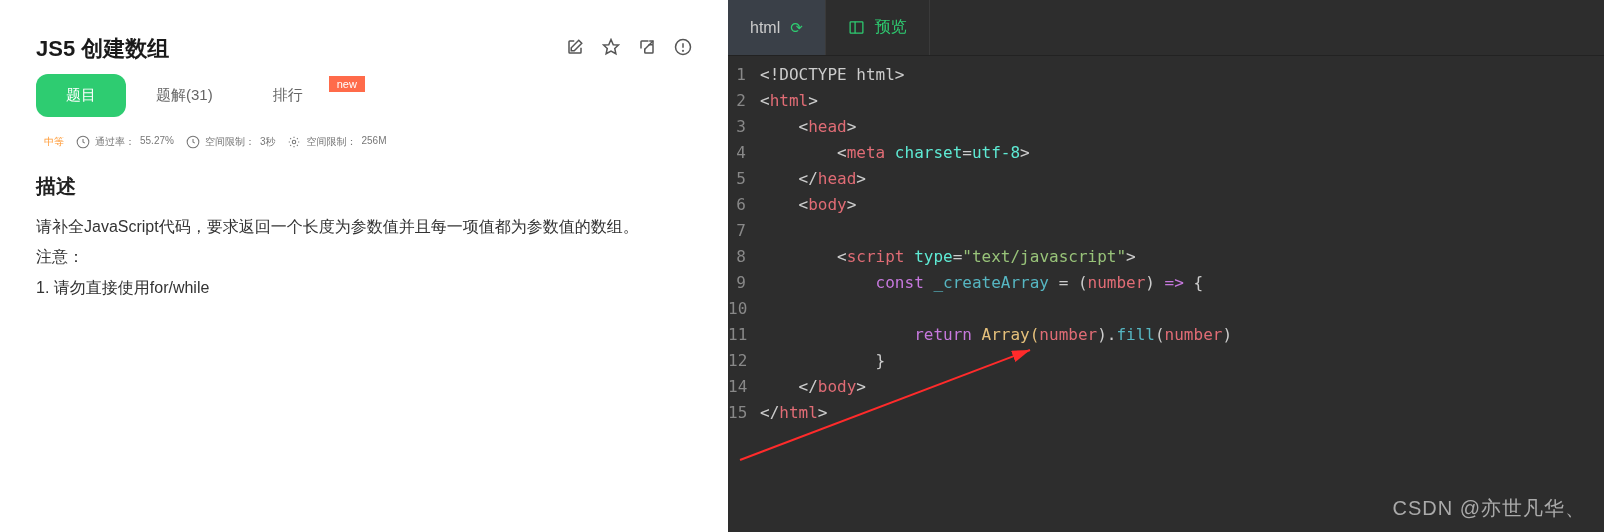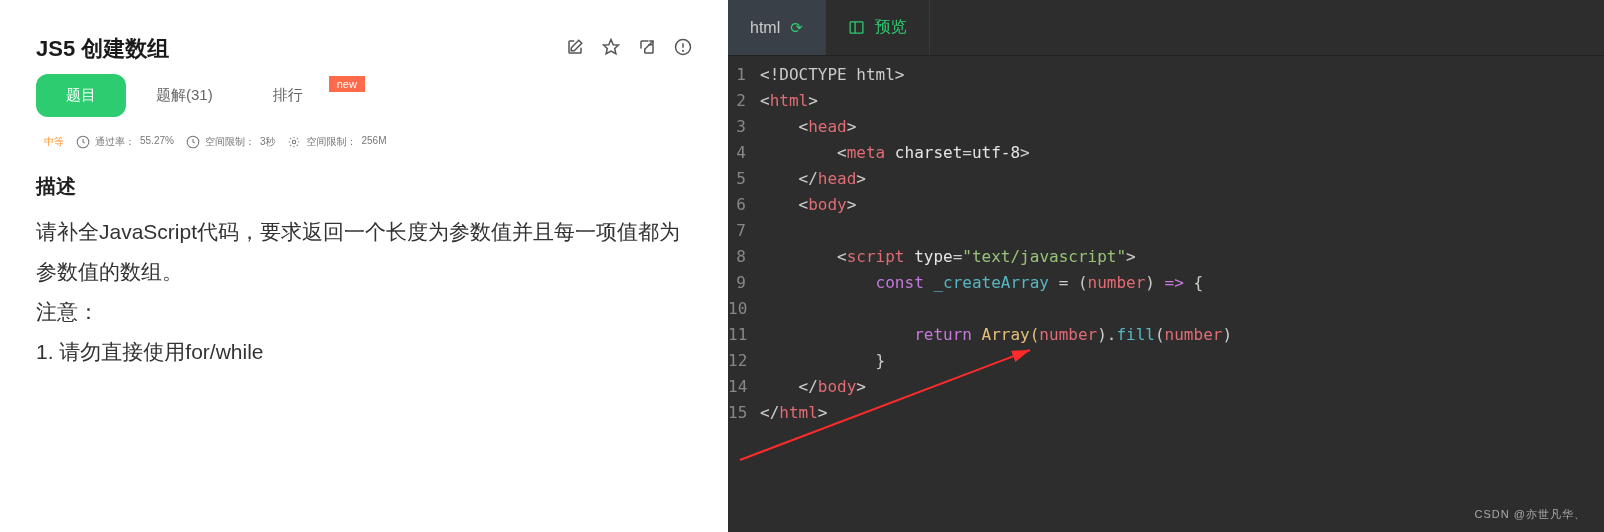--- a/index.html
+++ b/index.html
@@ -10,42 +10,42 @@
     .header-icons { display: flex; gap: 18px; color: #555; }
     .header-icons span { cursor: pointer; font-size: 18px; }
     .tabs { display: flex; gap: 0; padding: 0 20px; align-items: center; position: relative; }
     .tab { padding: 12px 30px; font-size: 15px; color: #666; cursor: pointer; position: relative; }
     .tab.active { background: #2ecc71; color: #fff; border-radius: 12px; }
     .badge-new { background: #ff6b4a; color: #fff; font-size: 11px; padding: 2px 8px; border-radius: 0; position: relative; top: -12px; left: -4px; }
     .meta-row { display: flex; gap: 12px; padding: 18px 28px 14px 28px; font-size: 10px; color: #666; align-items: center; }
     .difficulty { color: #ff9933; }
     .meta-item { display: flex; align-items: flex-start; gap: 5px; color: #777; }
     .desc-title { font-size: 20px; font-weight: 700; padding: 10px 20px 12px 20px; color: #222; }
-    .desc-body { padding: 0 20px; font-size: 21px; line-height: 1.9; color: #333; }
+    .desc-body { padding: 0 20px; font-size: 16px; line-height: 1.9; color: #333; }
     .right-panel { flex: 1; background: #2d2d2d; display: flex; flex-direction: column; position: relative; }
     .editor-tabs { display: flex; align-items: center; background: #2d2d2d; height: 56px; border-bottom: 1px solid #222; }
     .editor-tab { display: flex; align-items: center; gap: 10px; padding: 0 22px; height: 100%; color: #ccc; font-size: 16px; cursor: pointer; border-right: 1px solid #3a3a3a; }
     .editor-tab.active { background: #3a4048; }
     .editor-tab .refresh { color: #2ecc71; font-size: 15px; }
     .preview-tab { color: #2ecc71; }
     .code-area { flex: 1; padding: 6px 0; font-family: "Consolas", "Monaco", monospace; font-size: 16px; line-height: 26px; overflow: hidden; }
     .code-line { display: flex; }
     .lineno { color: #888; width: 32px; text-align: right; padding-right: 14px; user-select: none; }
     .code { white-space: pre; color: #ccc; }
     .c-tag { color: #e06c75; }
-    .c-attr { color: #e5e5e5; }
+    .c-attr { color: #5eead4; }
     .c-str { color: #98c379; }
     .c-kw { color: #c678dd; }
     .c-var2 { color: #e06c75; }
     .c-fn { color: #56b6c2; }
     .c-pl { color: #ccc; }
     .c-yl { color: #e5c07b; }
     .c-cmt { color: #7f848e; font-style: italic; }
     .arrow-svg { position: absolute; left: 730px; top: 340px; pointer-events: none; z-index: 50; }
-    .watermark { position: absolute; right: 18px; bottom: 10px; color: #aaa; font-size: 11px; letter-spacing: 1px; }
+    .watermark { position: absolute; right: 18px; bottom: 10px; color: #aaa; font-size: 20px; letter-spacing: 1px; }
     .icon-svg { width: 18px; height: 18px; fill: none; stroke: currentColor; stroke-width: 2; }
     .meta-icon { width: 14px; height: 14px; fill: none; stroke: currentColor; stroke-width: 1.8; }
     .preview-icon { width: 17px; height: 17px; fill: none; stroke: currentColor; stroke-width: 1.8; }
   </style>
 </head>
 <body>
 
 <div class="left-panel">
   <div class="header-row">
     <div class="title">JS5  创建数组</div>

